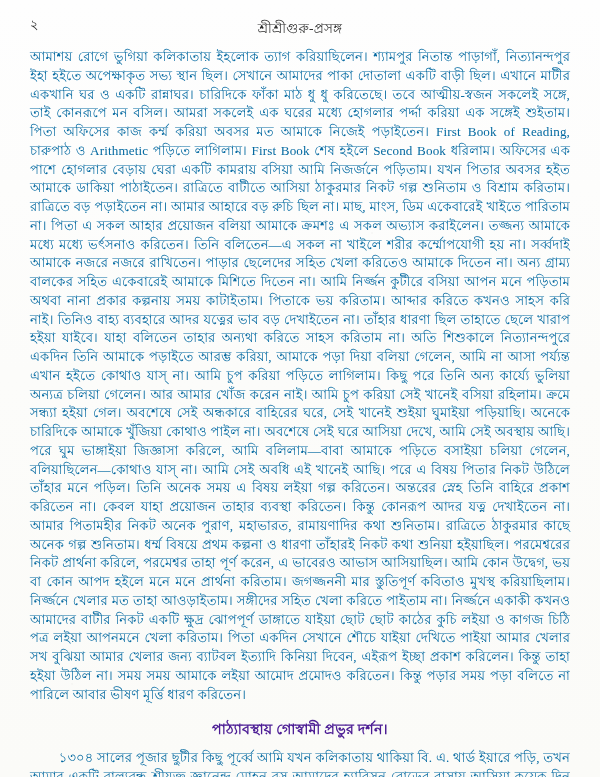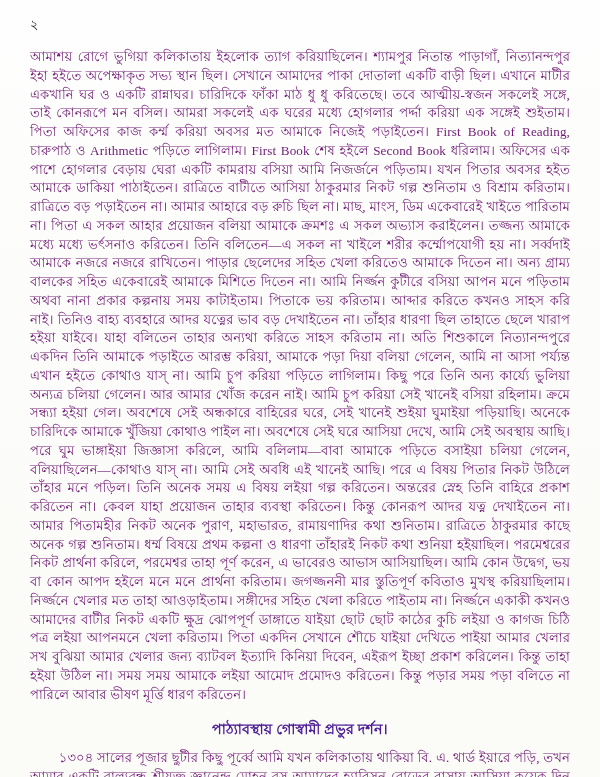--- a/index.html
+++ b/index.html
@@ -66,21 +66,21 @@
   }
 
   p.para {
     margin: 0;
     text-align: justify;
     text-align-last: left;
     font-size: 13.1px;
     line-height: 18.75px;
     letter-spacing: 0.01em;
     word-spacing: 0.02em;
-    color: #701a75;
+    color: #0369a1;
     hyphens: none;
   }
 
   p.para.indent {
     text-indent: 2.2em;
   }
 
   
   h2.section-heading {
     margin: 0;
@@ -95,20 +95,21 @@
 </style>
 </head>
 <body>
 
 <div class="paper"></div>
 
 <div class="page">
 
   <div class="header">
     <span class="folio">২</span>
+    <span class="running-title">শ্রীশ্রীগুরু-প্রসঙ্গ</span>
   </div>
 
   <div class="body-block">
 
     <p class="para">আমাশয় রোগে ভুগিয়া কলিকাতায় ইহলোক ত্যাগ করিয়াছিলেন। শ্যামপুর নিতান্ত পাড়াগাঁ, নিত্যানন্দপুর ইহা হইতে অপেক্ষাকৃত সভ্য স্থান ছিল। সেখানে আমাদের পাকা দোতালা একটি বাড়ী ছিল। এখানে মাটীর একখানি ঘর ও একটি রান্নাঘর। চারিদিকে ফাঁকা মাঠ ধু ধু করিতেছে। তবে আত্মীয়-স্বজন সকলেই সঙ্গে, তাই কোনরূপে মন বসিল। আমরা সকলেই এক ঘরের মধ্যে হোগলার পর্দ্দা করিয়া এক সঙ্গেই শুইতাম। পিতা অফিসের কাজ কর্ম্ম করিয়া অবসর মত আমাকে নিজেই পড়াইতেন। First Book of Reading, চারুপাঠ ও Arithmetic পড়িতে লাগিলাম। First Book শেষ হইলে Second Book ধরিলাম। অফিসের এক পাশে হোগলার বেড়ায় ঘেরা একটি কামরায় বসিয়া আমি নিজর্জনে পড়িতাম। যখন পিতার অবসর হইত আমাকে ডাকিয়া পাঠাইতেন। রাত্রিতে বাটীতে আসিয়া ঠাকুরমার নিকট গল্প শুনিতাম ও বিশ্রাম করিতাম। রাত্রিতে বড় পড়াইতেন না। আমার আহারে বড় রুচি ছিল না। মাছ, মাংস, ডিম একেবারেই খাইতে পারিতাম না। পিতা এ সকল আহার প্রয়োজন বলিয়া আমাকে ক্রমশঃ এ সকল অভ্যাস করাইলেন। তজ্জন্য আমাকে মধ্যে মধ্যে ভর্ৎসনাও করিতেন। তিনি বলিতেন—এ সকল না খাইলে শরীর কর্ম্মোপযোগী হয় না। সর্ব্বদাই আমাকে নজরে নজরে রাখিতেন। পাড়ার ছেলেদের সহিত খেলা করিতেও আমাকে দিতেন না। অন্য গ্রাম্য বালকের সহিত একেবারেই আমাকে মিশিতে দিতেন না। আমি নির্জ্জন কুটীরে বসিয়া আপন মনে পড়িতাম অথবা নানা প্রকার কল্পনায় সময় কাটাইতাম। পিতাকে ভয় করিতাম। আব্দার করিতে কখনও সাহস করি নাই। তিনিও বাহ্য ব্যবহারে আদর যত্নের ভাব বড় দেখাইতেন না। তাঁহার ধারণা ছিল তাহাতে ছেলে খারাপ হইয়া যাইবে। যাহা বলিতেন তাহার অন্যথা করিতে সাহস করিতাম না। অতি শিশুকালে নিত্যানন্দপুরে একদিন তিনি আমাকে পড়াইতে আরম্ভ করিয়া, আমাকে পড়া দিয়া বলিয়া গেলেন, আমি না আসা পর্য্যন্ত এখান হইতে কোথাও যাস্ না। আমি চুপ করিয়া পড়িতে লাগিলাম। কিছু পরে তিনি অন্য কার্য্যে ভুলিয়া অন্যত্র চলিয়া গেলেন। আর আমার খোঁজ করেন নাই। আমি চুপ করিয়া সেই খানেই বসিয়া রহিলাম। ক্রমে সন্ধ্যা হইয়া গেল। অবশেষে সেই অন্ধকারে বাহিরের ঘরে, সেই খানেই শুইয়া ঘুমাইয়া পড়িয়াছি। অনেকে চারিদিকে আমাকে খুঁজিয়া কোথাও পাইল না। অবশেষে সেই ঘরে আসিয়া দেখে, আমি সেই অবস্থায় আছি। পরে ঘুম ভাঙ্গাইয়া জিজ্ঞাসা করিলে, আমি বলিলাম—বাবা আমাকে পড়িতে বসাইয়া চলিয়া গেলেন, বলিয়াছিলেন—কোথাও যাস্ না। আমি সেই অবধি এই খানেই আছি। পরে এ বিষয় পিতার নিকট উঠিলে তাঁহার মনে পড়িল। তিনি অনেক সময় এ বিষয় লইয়া গল্প করিতেন। অন্তরের স্নেহ তিনি বাহিরে প্রকাশ করিতেন না। কেবল যাহা প্রয়োজন তাহার ব্যবস্থা করিতেন। কিন্তু কোনরূপ আদর যত্ন দেখাইতেন না। আমার পিতামহীর নিকট অনেক পুরাণ, মহাভারত, রামায়ণাদির কথা শুনিতাম। রাত্রিতে ঠাকুরমার কাছে অনেক গল্প শুনিতাম। ধর্ম্ম বিষয়ে প্রথম কল্পনা ও ধারণা তাঁহারই নিকট কথা শুনিয়া হইয়াছিল। পরমেশ্বরের নিকট প্রার্থনা করিলে, পরমেশ্বর তাহা পূর্ণ করেন, এ ভাবেরও আভাস আসিয়াছিল। আমি কোন উদ্বেগ, ভয় বা কোন আপদ হইলে মনে মনে প্রার্থনা করিতাম। জগজ্জননী মার স্তুতিপূর্ণ কবিতাও মুখস্থ করিয়াছিলাম। নির্জ্জনে খেলার মত তাহা আওড়াইতাম। সঙ্গীদের সহিত খেলা করিতে পাইতাম না। নির্জ্জনে একাকী কখনও আমাদের বাটীর নিকট একটি ক্ষুদ্র ঝোপপূর্ণ ডাঙ্গাতে যাইয়া ছোট ছোট কাঠের কুচি লইয়া ও কাগজ চিঠি পত্র লইয়া আপনমনে খেলা করিতাম। পিতা একদিন সেখানে শৌচে যাইয়া দেখিতে পাইয়া আমার খেলার সখ বুঝিয়া আমার খেলার জন্য ব্যাটবল ইত্যাদি কিনিয়া দিবেন, এইরূপ ইচ্ছা প্রকাশ করিলেন। কিন্তু তাহা হইয়া উঠিল না। সময় সময় আমাকে লইয়া আমোদ প্রমোদও করিতেন। কিন্তু পড়ার সময় পড়া বলিতে না পারিলে আবার ভীষণ মূর্ত্তি ধারণ করিতেন।</p>
 
     <h2 class="section-heading">পাঠ্যাবস্থায় গোস্বামী প্রভুর দর্শন।</h2>
 
     <p class="para indent">১৩০৪ সালের পূজার ছুটীর কিছু পূর্ব্বে আমি যখন কলিকাতায় থাকিয়া বি. এ. থার্ড ইয়ারে পড়ি, তখন আমার একটি বাল্যবন্ধু শ্রীযুক্ত জ্ঞানেন্দ্র মোহন বসু আমাদের হ্যারিসন রোডের বাসায় আসিয়া কয়েক দিন থাকেন। তিনি শ্রীশ্রীগোস্বামী</p>
 

